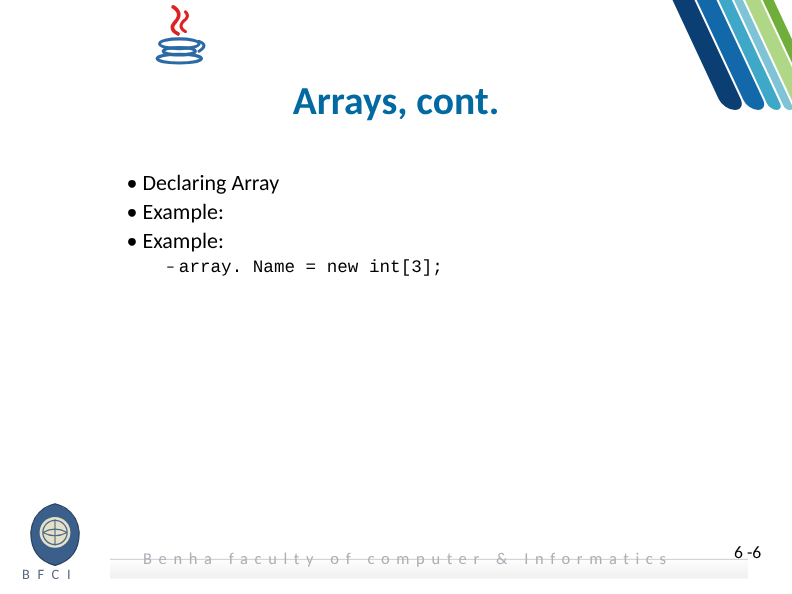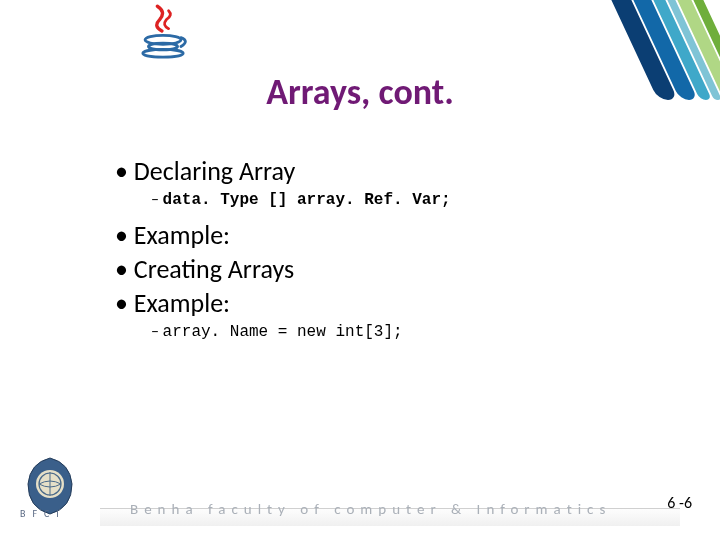--- a/index.html
+++ b/index.html
@@ -34,31 +34,31 @@
     height: 56px;
   }
   .slide-title {
     position: absolute;
     top: 70px;
     left: 0;
     width: 100%;
     text-align: center;
     font-size: 36px;
     font-weight: bold;
-    color: #701a75;
+    color: #0369a1;
     font-family: Corbel, Calibri, sans-serif;
   }
   .content {
     position: absolute;
     top: 155px;
     left: 115px;
     right: 60px;
   }
   .bullet {
-    font-size: 26px;
+    font-size: 20px;
     margin-bottom: 2px;
   }
   .bullet::before { content: "• "; }
   .sub {
     font-size: 16px;
     margin-left: 36px;
     margin-bottom: 10px;
     font-family: "Courier New", monospace;
   }
   .sub::before {
@@ -74,23 +74,23 @@
   }
   .footer-logo {
     position: absolute;
     bottom: 24px;
     left: 20px;
     width: 60px;
     height: 60px;
   }
   .footer-bfci {
     position: absolute;
-    bottom: 20px;
+    bottom: 10px;
     left: 20px;
-    font-size: 10px;
+    font-size: 13px;
     letter-spacing: 7px;
     color: #5b6a84;
   }
   .footer-band {
     position: absolute;
     bottom: 14px;
     left: 100px;
     right: 40px;
     height: 18px;
     border-top: 1px solid #d0d0d0;
@@ -126,25 +126,23 @@
     <path d="M41 30 q8 3 0 8" stroke="#2c6aa5" stroke-width="2.5" fill="none" stroke-linecap="round"></path>
     <ellipse cx="25" cy="38" rx="13" ry="3" stroke="#2c6aa5" stroke-width="2.5" fill="none"></ellipse>
     <ellipse cx="25" cy="44" rx="18" ry="3.5" stroke="#2c6aa5" stroke-width="2.5" fill="none"></ellipse>
   </svg>
 </div>
 
 <h1 class="slide-title">Arrays, cont.</h1>
 
 <div class="content">
   <div class="bullet">Declaring Array</div>
-  <div class="sub"><span class="kw">data. Type [] array. Ref. Var;</span></div>
 
   <div class="bullet">Example:</div>
 
-  <div class="bullet">Creating Arrays</div>
 
   <div class="bullet">Example:</div>
   <div class="sub">array. Name = new int[3];</div>
 </div>
 
 <div class="footer-logo">
   <svg viewBox="0 0 60 60">
     <path d="M30 2 q20 5 22 26 q0 24 -22 30 q-22 -6 -22 -30 q2 -21 22 -26 Z" fill="#3a5f8a" stroke="#243c5a" stroke-width="1"></path>
     <circle cx="30" cy="28" r="14" fill="#e6e0c8"></circle>
     <circle cx="30" cy="28" r="11" fill="none" stroke="#4a6a8a" stroke-width="1.2"></circle>

